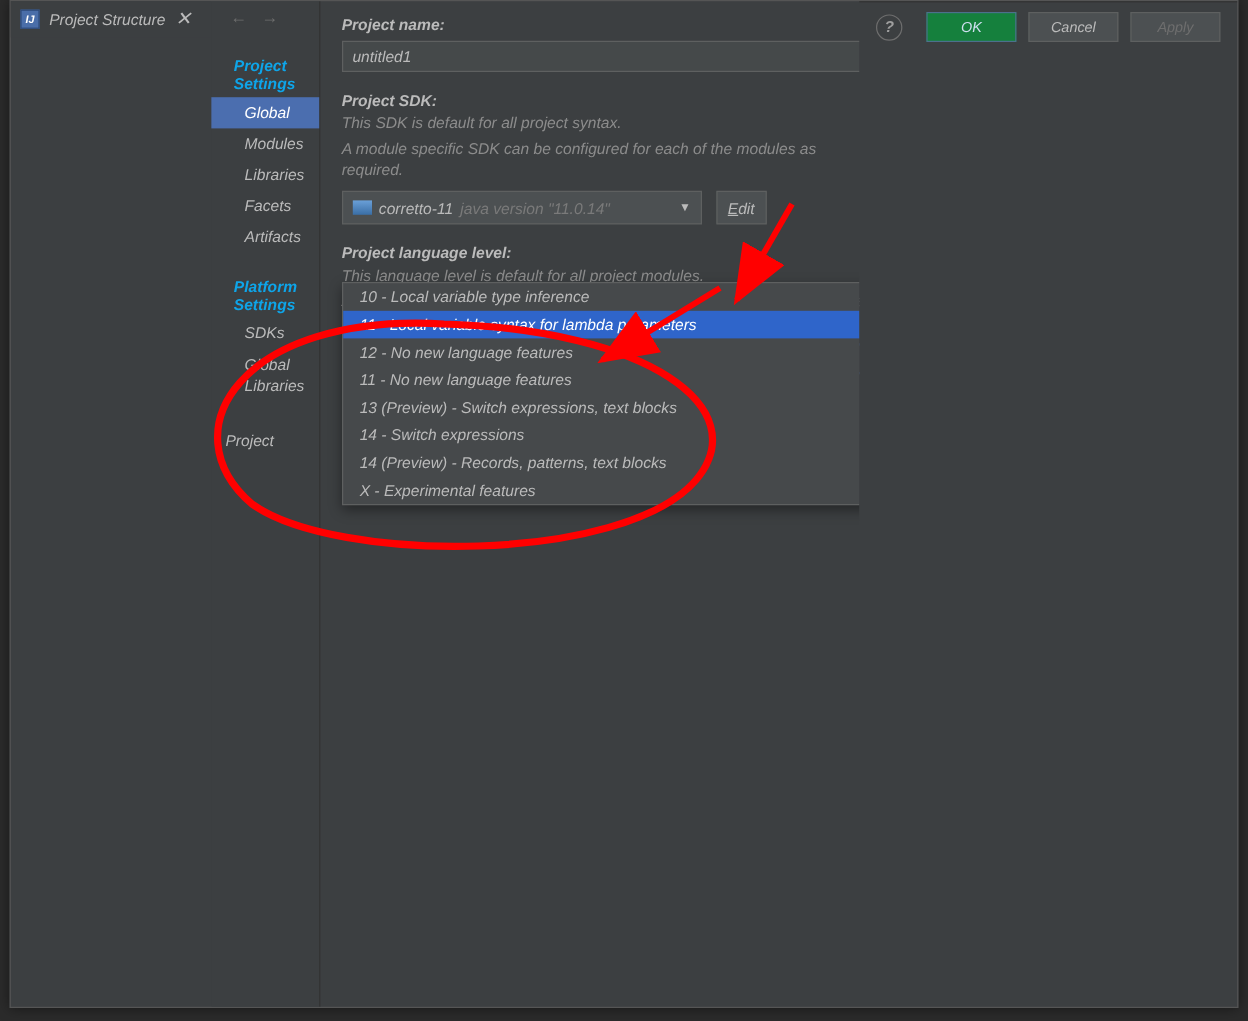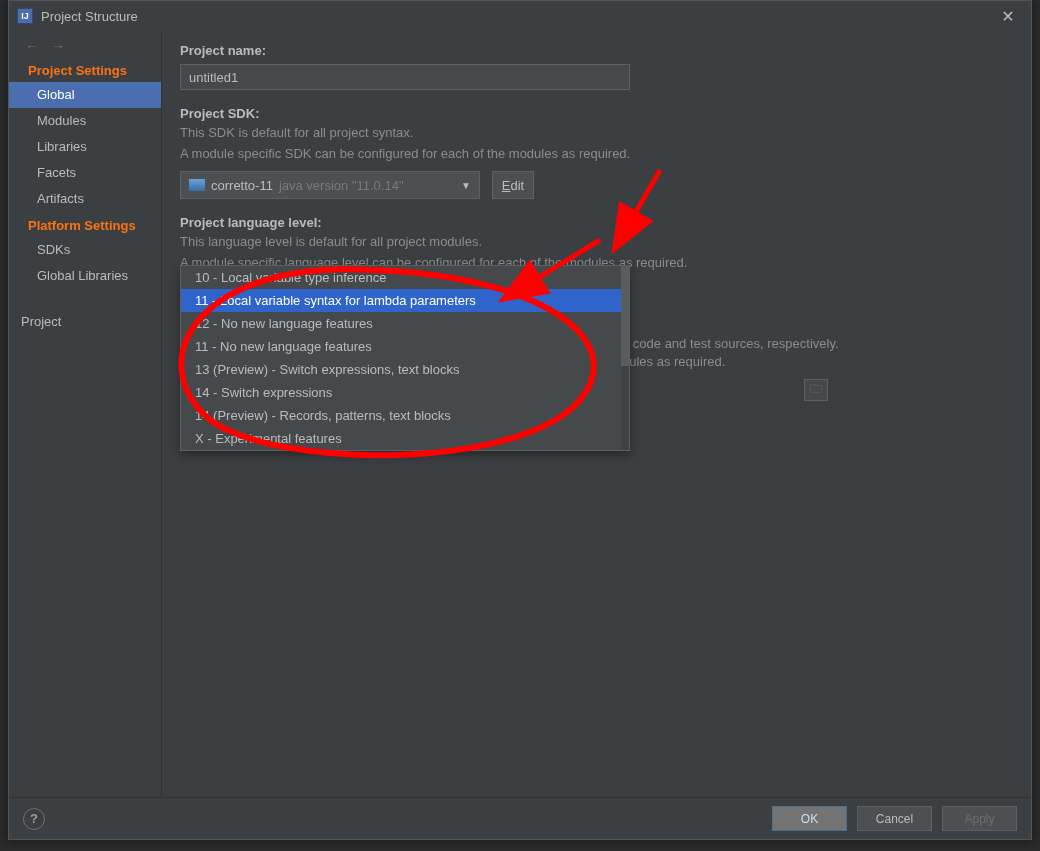--- a/index.html
+++ b/index.html
@@ -1,28 +1,28 @@
 <!DOCTYPE html>
 <html><head>
 <meta charset="utf-8">
 <style>
   * { box-sizing: border-box; margin: 0; padding: 0; font-family: "Segoe UI", Arial, sans-serif; }
   body { background: #2b2b2b; width: 1040px; height: 851px; overflow: hidden; color: #bbbbbb; font-size: 13px; position: relative; }
 
-  .dialog { position: absolute; left: 8px; top: 0; width: 1024px; height: 840px; background: #3c3f41; border: 1px solid #555; box-shadow: 0 0 10px rgba(0,0,0,.5); display: flex; flex-direction: column; }
+  .dialog { position: absolute; left: 8px; top: 0; width: 1024px; height: 840px; background: #3c3f41; border: 1px solid #555; box-shadow: 0 0 10px rgba(0,0,0,.5); display: flex; flex-direction: row; font-style: italic; }
 
   .titlebar { height: 30px; display: flex; align-items: center; padding: 0 8px; background: #3c3f41; color: #bbbbbb; }
   .titlebar .icon { width: 16px; height: 16px; background: #4a6ea9; margin-right: 8px; display:flex; align-items:center; justify-content:center; font-size:9px; color:#fff; font-weight:bold; border:1px solid #2d4a7a;}
   .titlebar .close { margin-left: auto; width: 30px; height: 30px; display:flex; align-items:center; justify-content:center; color:#bbbbbb; font-size:16px;}
   
   .body { display: flex; flex: 1; overflow: hidden; }
 
   .sidebar { width: 153px; background: #3c3f41; border-right: 1px solid #323232; display:flex; flex-direction:column;}
   .nav-arrows { height: 26px; display:flex; align-items:center; padding-left:16px; gap:12px; color:#6e6e6e; font-size:14px;}
-  .side-header { padding: 6px 12px 4px 19px; font-weight: bold; color: #f97316; }
+  .side-header { padding: 6px 12px 4px 19px; font-weight: bold; color: #0ea5e9; margin-top: 14px; }
   .side-item { padding: 4px 12px 4px 28px; color: #bbbbbb; cursor: pointer; line-height:18px;}
   .side-item.selected { background: #4b6eaf; color: #ffffff; }
   .side-gap { height: 20px; }
 
   .content { flex: 1; padding: 10px 18px; position: relative; color:#bbbbbb;}
   .lbl { font-weight: bold; color: #bbbbbb; margin-top: 2px; }
   .field { margin-top: 6px; width: 450px; height: 26px; background: #45494a; border: 1px solid #5e6060; padding: 0 8px; color: #bbbbbb; display:flex; align-items:center;}
   .desc { margin-top: 3px; color: #8c8c8c; line-height: 18px; }
   .section-gap { height: 14px; }
 
@@ -41,21 +41,21 @@
   .dropdown { position: absolute; left: 18px; top: 234px; width: 450px; background: #46494b; border: 1px solid #5e6060; box-shadow: 0 4px 10px rgba(0,0,0,.4); }
   .dropdown .opt { padding: 3px 14px; color:#bbbbbb; line-height:17px; }
   .dropdown .opt.sel { background: #2f65ca; color:#fff; }
   .scroll-ind { position:absolute; right:0; top:0; bottom:0; width:8px; background:#3f4244;}
   .scroll-thumb { position:absolute; right:0; top:0; width:8px; height:100px; background:#5a5d5f;}
 
   .bottom-bar { height: 42px; border-top: 1px solid #323232; display:flex; align-items:center; padding: 0 14px; gap:10px;}
   .help { width:22px; height:22px; border-radius:50%; border:1px solid #6e6e6e; display:flex; align-items:center; justify-content:center; color:#9e9e9e; font-size:13px; font-weight:bold;}
   .spacer { flex:1; }
   .btn { width:75px; height:25px; border:1px solid #5e6060; background:#4c5052; color:#bbbbbb; display:flex; align-items:center; justify-content:center; font-size:12px;}
-  .btn.primary { background:#737373; border-color:#4c708c; color:#cfdff0;}
+  .btn.primary { background:#15803d; border-color:#4c708c; color:#cfdff0;}
   .btn.disabled { color:#6e6e6e; }
 
   .overlay-text { position:absolute; color:#8c8c8c; line-height:18px;}
   .folder-icon { position:absolute; width:24px; height:22px; border:1px solid #5e6060; background:#45494a; display:flex; align-items:center; justify-content:center; color:#7a7a7a; font-size:12px;}
 
   
   .annot { position:absolute; pointer-events:none; }
 </style>
 </head>
 <body>

